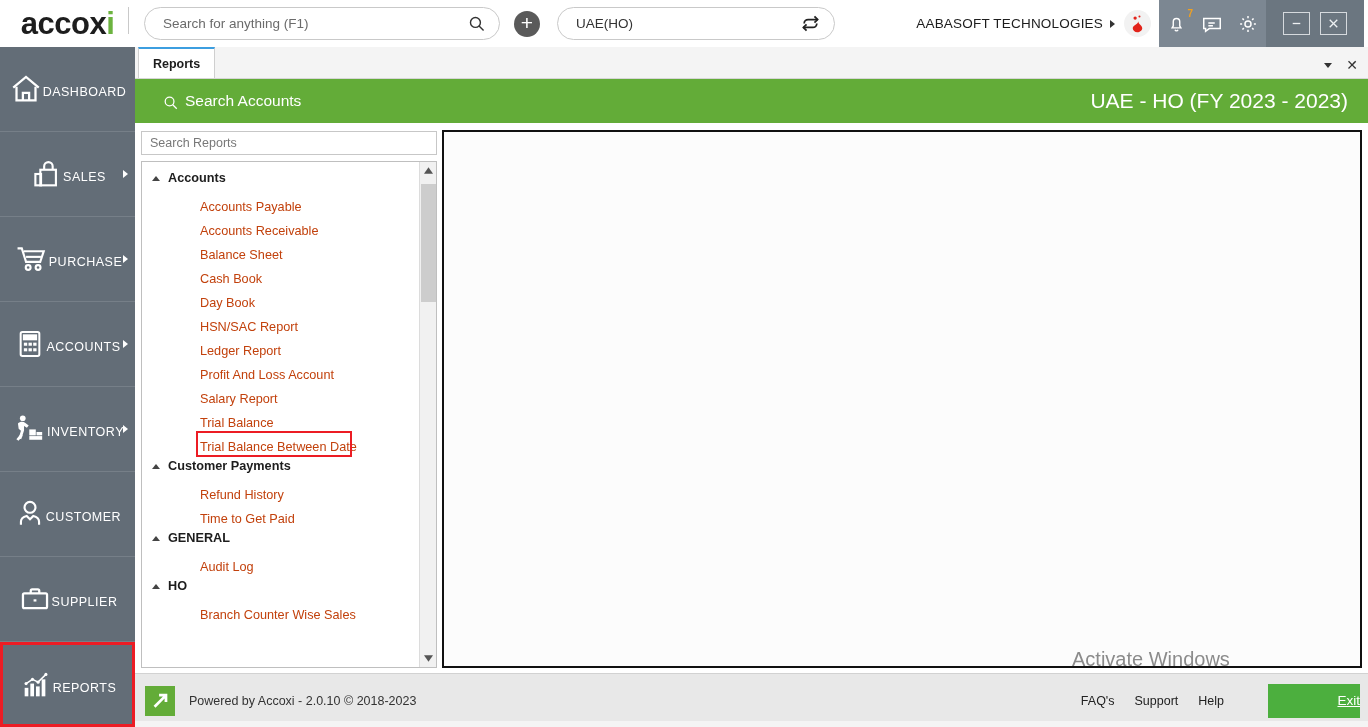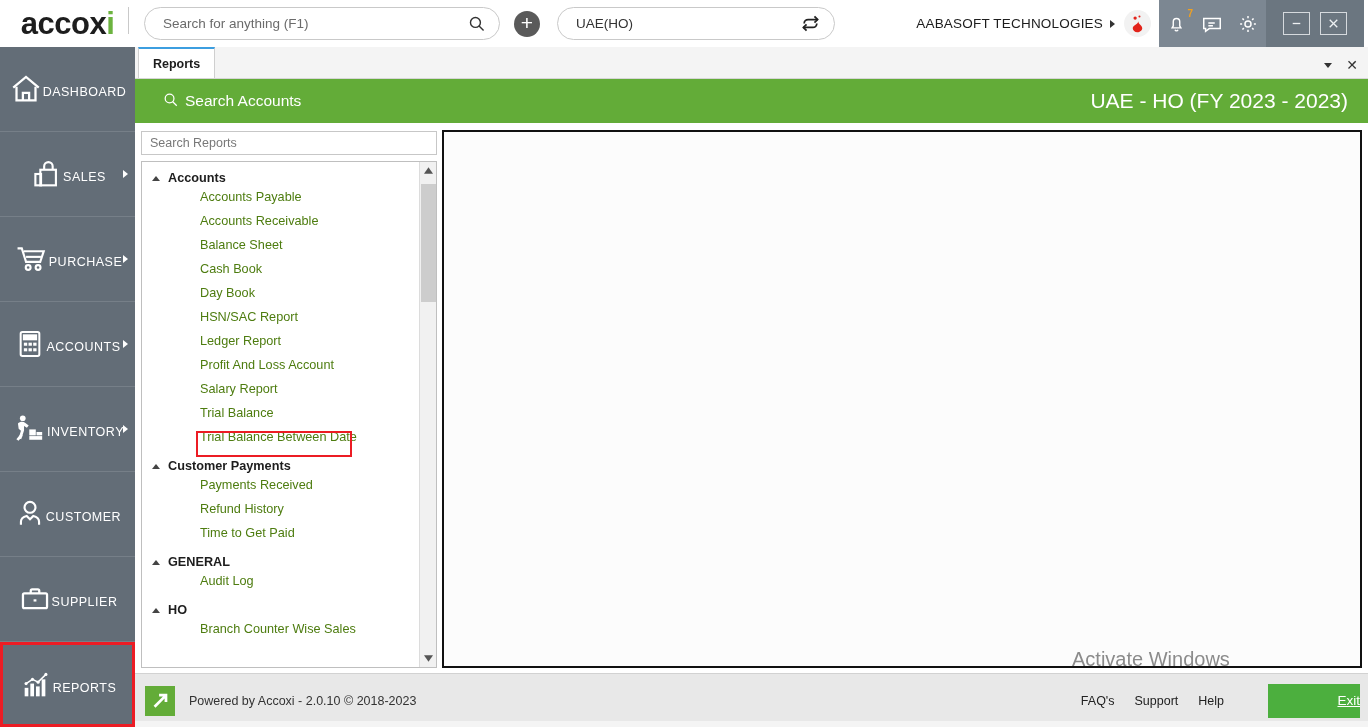--- a/index.html
+++ b/index.html
@@ -181,21 +181,21 @@
   .green-header {
     position: absolute; left: 135px; top: 79px;
     width: 1233px; height: 44px;
     background: #63ac38;
     display: flex; align-items: center;
     padding: 0 20px 0 28px;
     color: #ffffff;
   }
   .gh-title {
     font-size: 15.5px;
-    display: flex; align-items: flex-start; gap: 7px;
+    display: flex; align-items: flex-end; gap: 7px;
   }
   .gh-right {
     margin-left: auto;
     font-size: 21px;
   }
 
   
   .tree-panel {
     position: absolute; left: 141px; top: 131px;
     width: 296px; height: 537px;
@@ -237,23 +237,23 @@
   }
   .tg-caret {
     width: 0; height: 0;
     border-bottom: 5px solid #444;
     border-left: 4px solid transparent;
     border-right: 4px solid transparent;
     margin-right: 8px;
   }
   .tree-item {
     height: 24px;
-    display: flex; align-items: flex-start;
+    display: flex; align-items: flex-end;
     padding-left: 58px;
-    font-size: 12.7px; color: #4d7c0f;
+    font-size: 12.7px; color: #c2410c;
     cursor: pointer;
     position: relative;
   }
   .tree-item.selected::before {
     content: "";
     position: absolute;
     left: 54px; top: 1px;
     width: 152px; height: 22px;
     border: 2px solid #ec1c24;
   }
@@ -577,23 +577,20 @@
           </div>
         <div class="tree-item selected">
             <span>Trial Balance Between Date</span>
           </div>
 
         <div class="tree-group-header">
           <div class="tg-caret"></div>
           <span>Customer Payments</span>
         </div>
         <div class="tree-item">
-            <span>Payments Received</span>
-          </div>
-        <div class="tree-item">
             <span>Refund History</span>
           </div>
         <div class="tree-item">
             <span>Time to Get Paid</span>
           </div>
 
         <div class="tree-group-header">
           <div class="tg-caret"></div>
           <span>GENERAL</span>
         </div>

